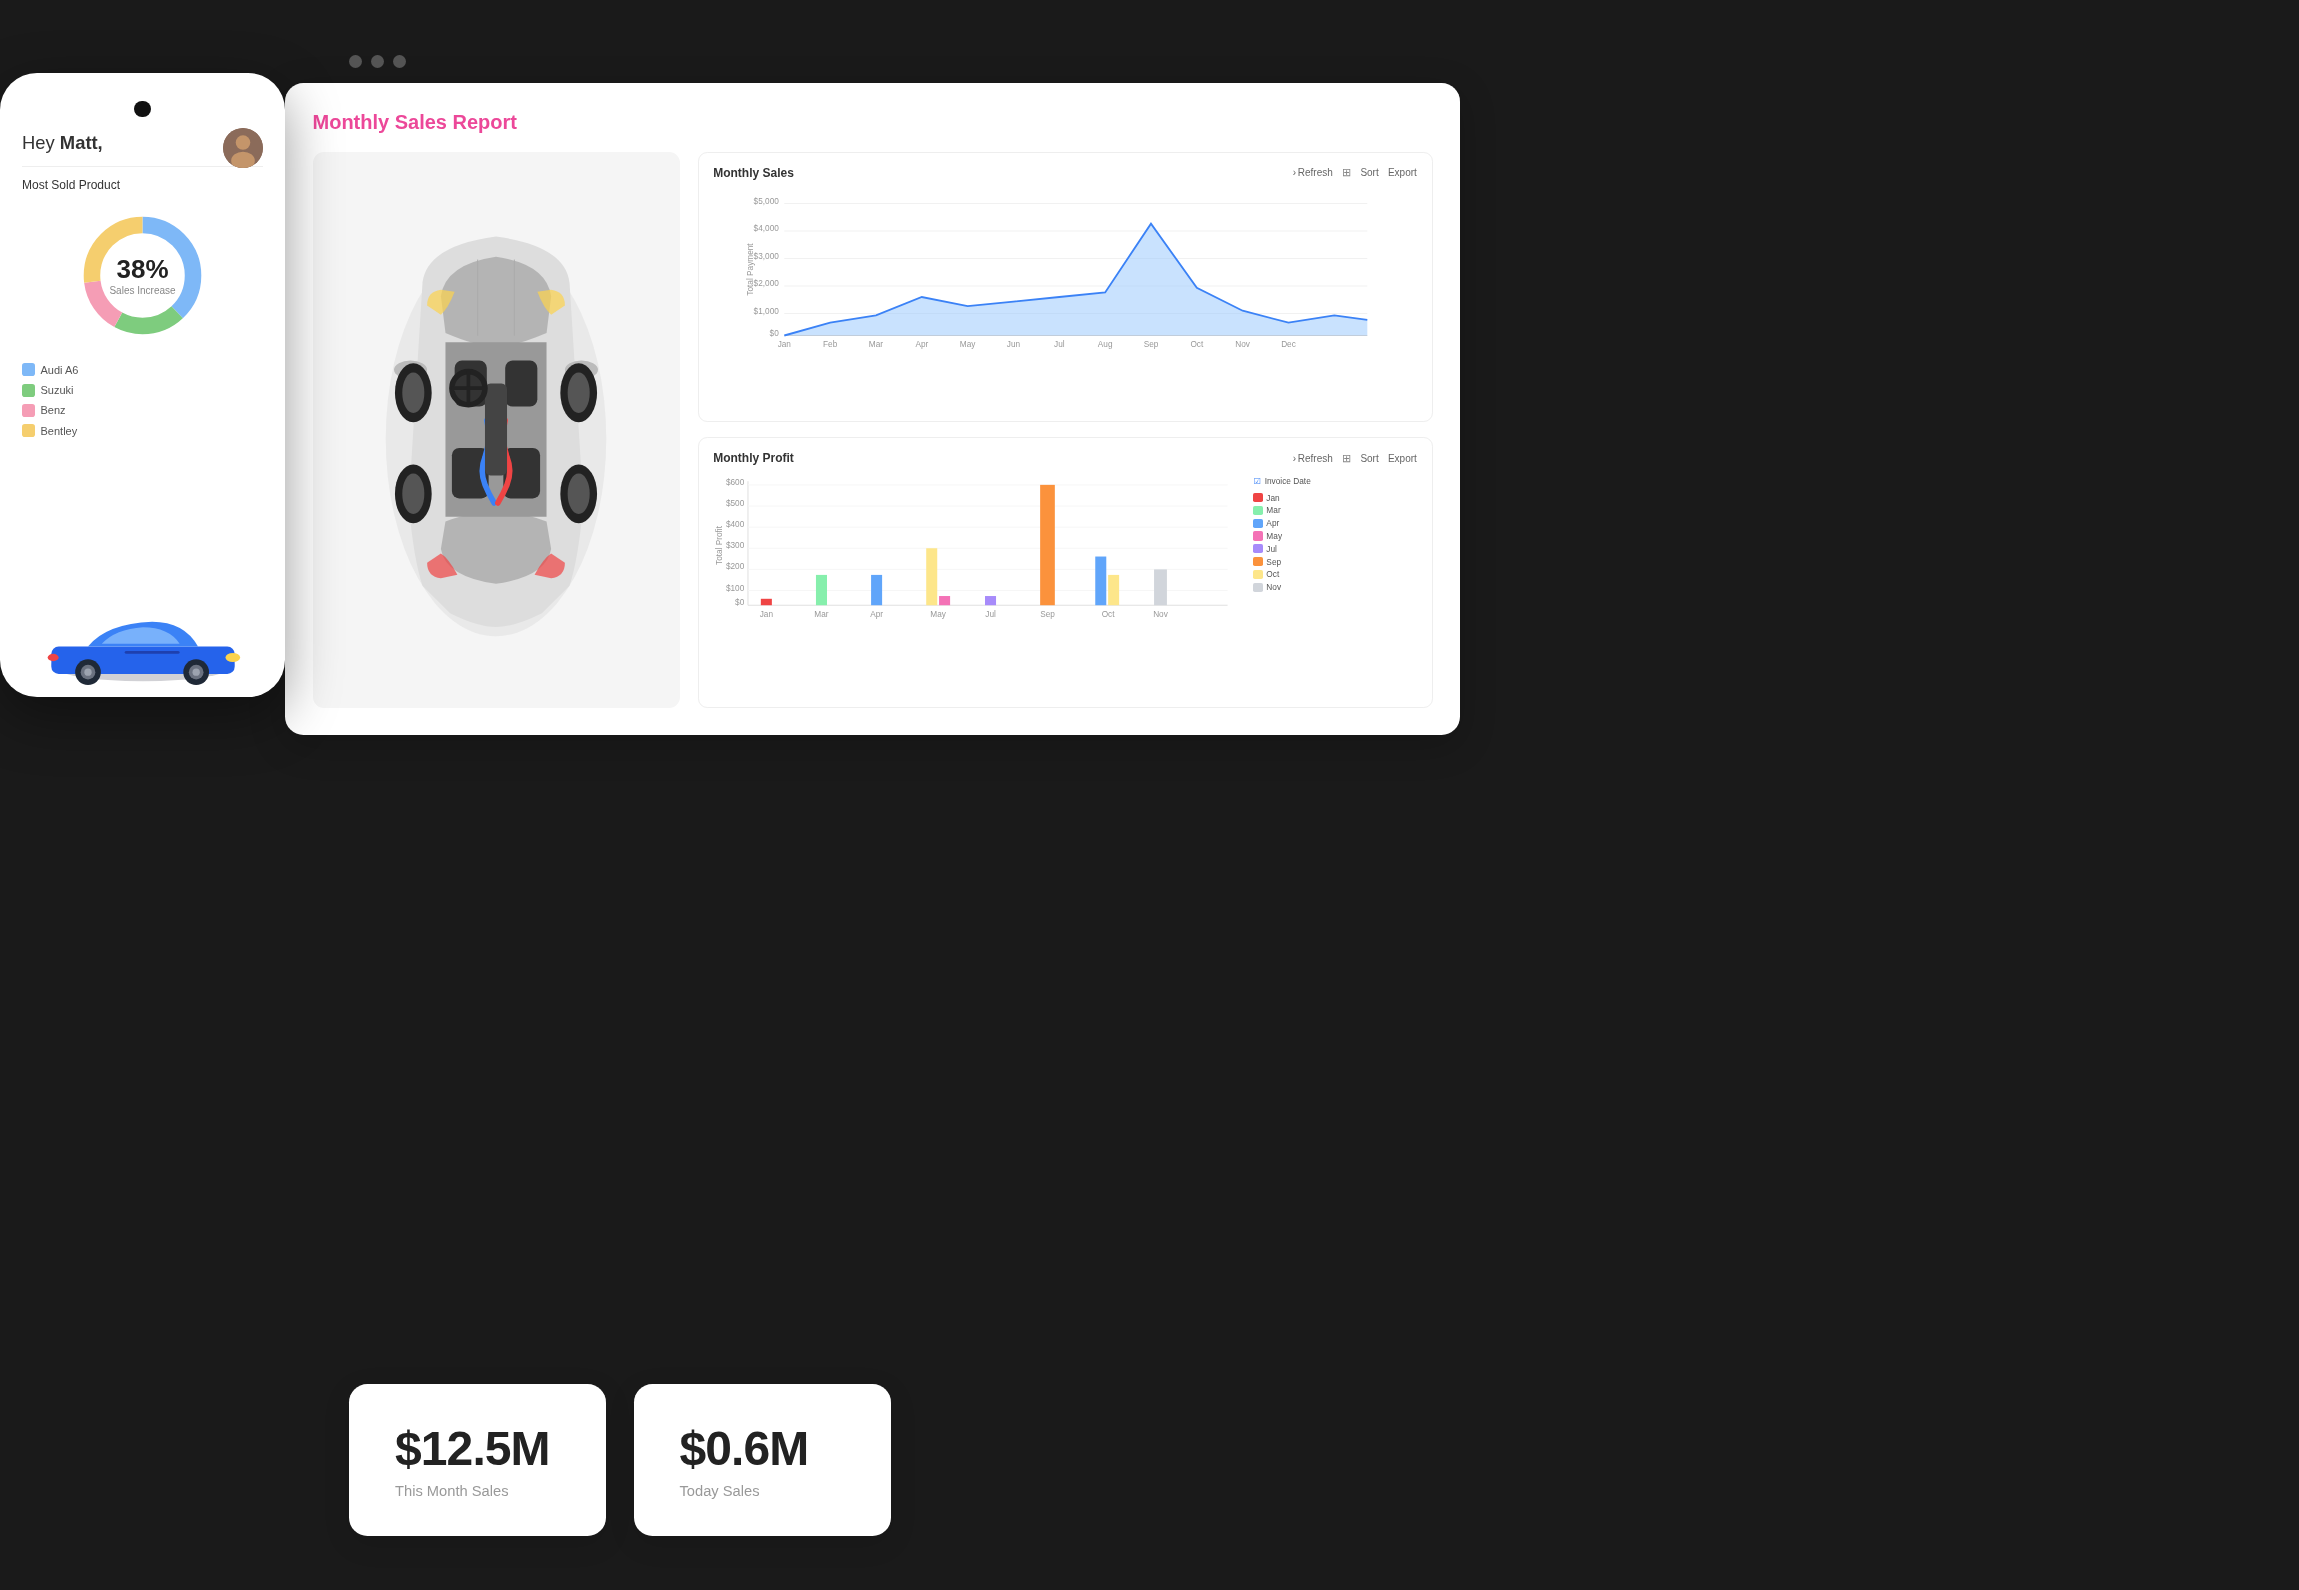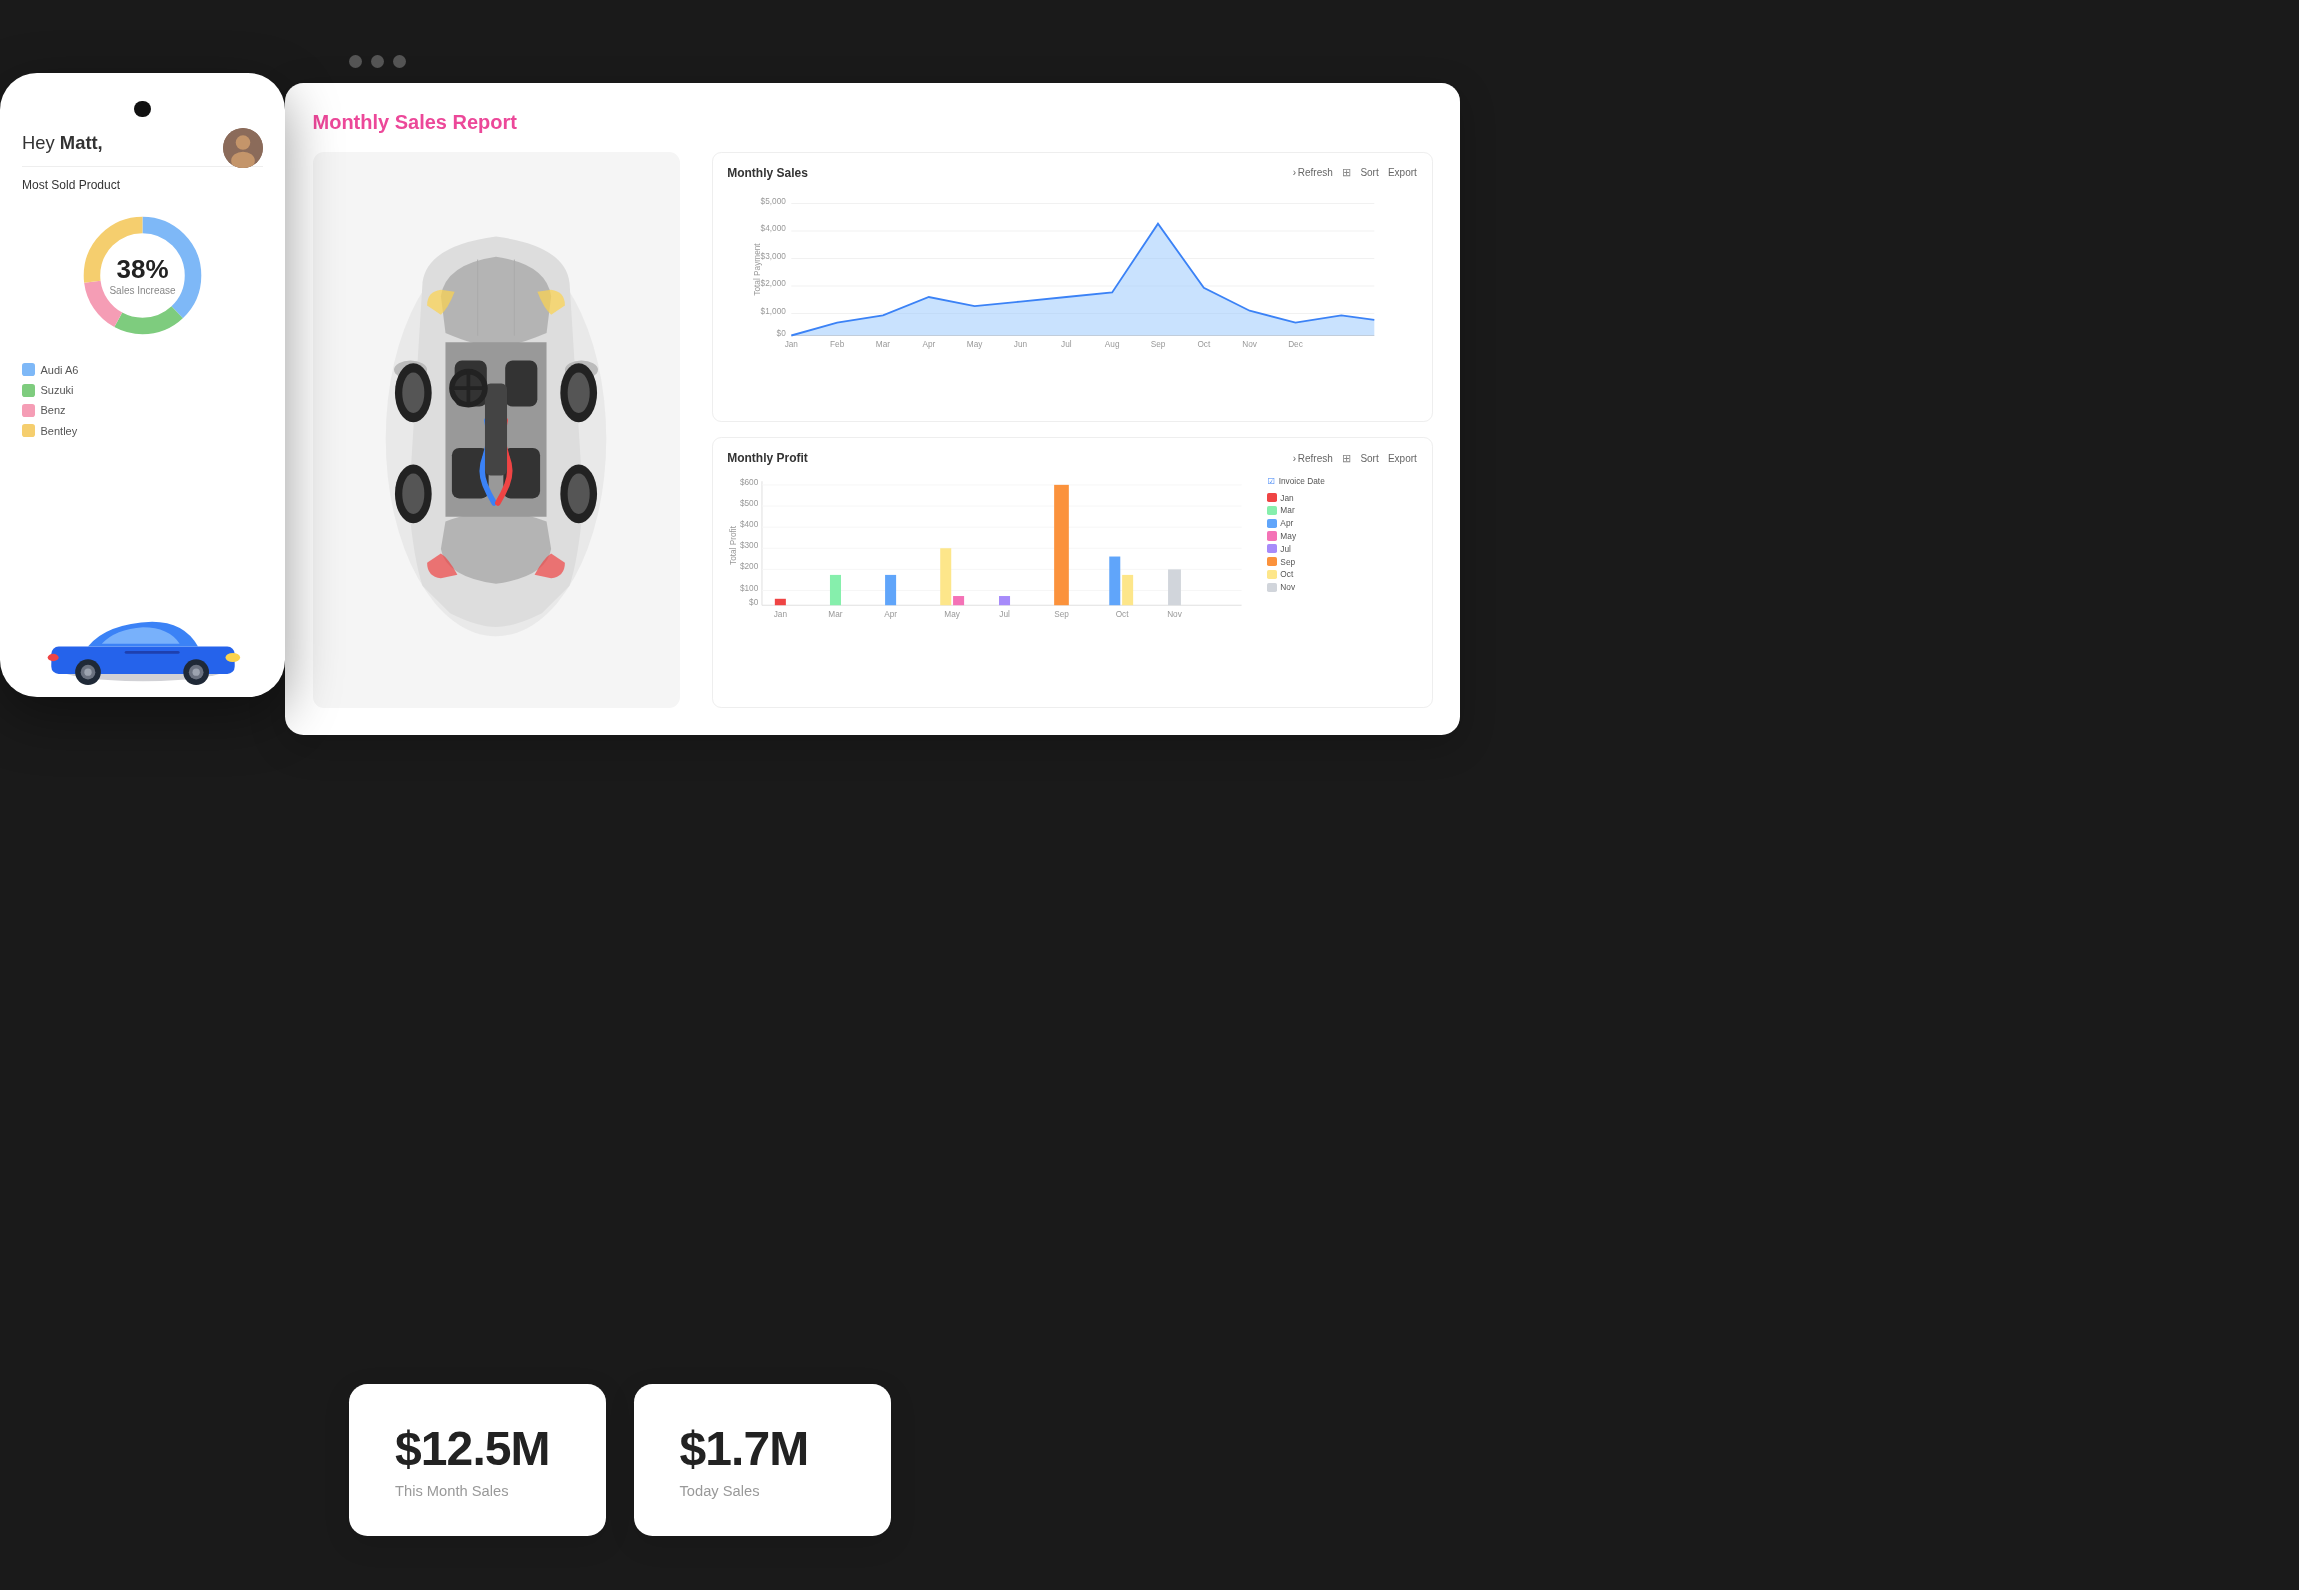--- a/index.html
+++ b/index.html
@@ -155,21 +155,21 @@
       flex-direction: column;
     }
     .dashboard-title {
       font-size: 20px;
       font-weight: 600;
       color: #ec4899;
       margin-bottom: 18.4px;
     }
     .dashboard-content {
       display: flex;
-      gap: 32px;
+      gap: 18px;
       flex: 1;
     }
     .car-image-section {
       width: 367px;
       flex-shrink: 0;
       background: #f5f5f5;
       border-radius: 11px;
       display: flex;
       align-items: center;
       justify-content: center;
@@ -601,17 +601,17 @@
     </div>
   </div>
 </div>
 
 <div class="stat-cards">
   <div class="stat-card">
     <div class="stat-value">$12.5M</div>
     <div class="stat-label">This Month Sales</div>
   </div>
   <div class="stat-card">
-    <div class="stat-value">$1.7M</div>
+    <div class="stat-value">$0.6M</div>
     <div class="stat-label">Today Sales</div>
   </div>
 </div>
 
 
 </body></html>

